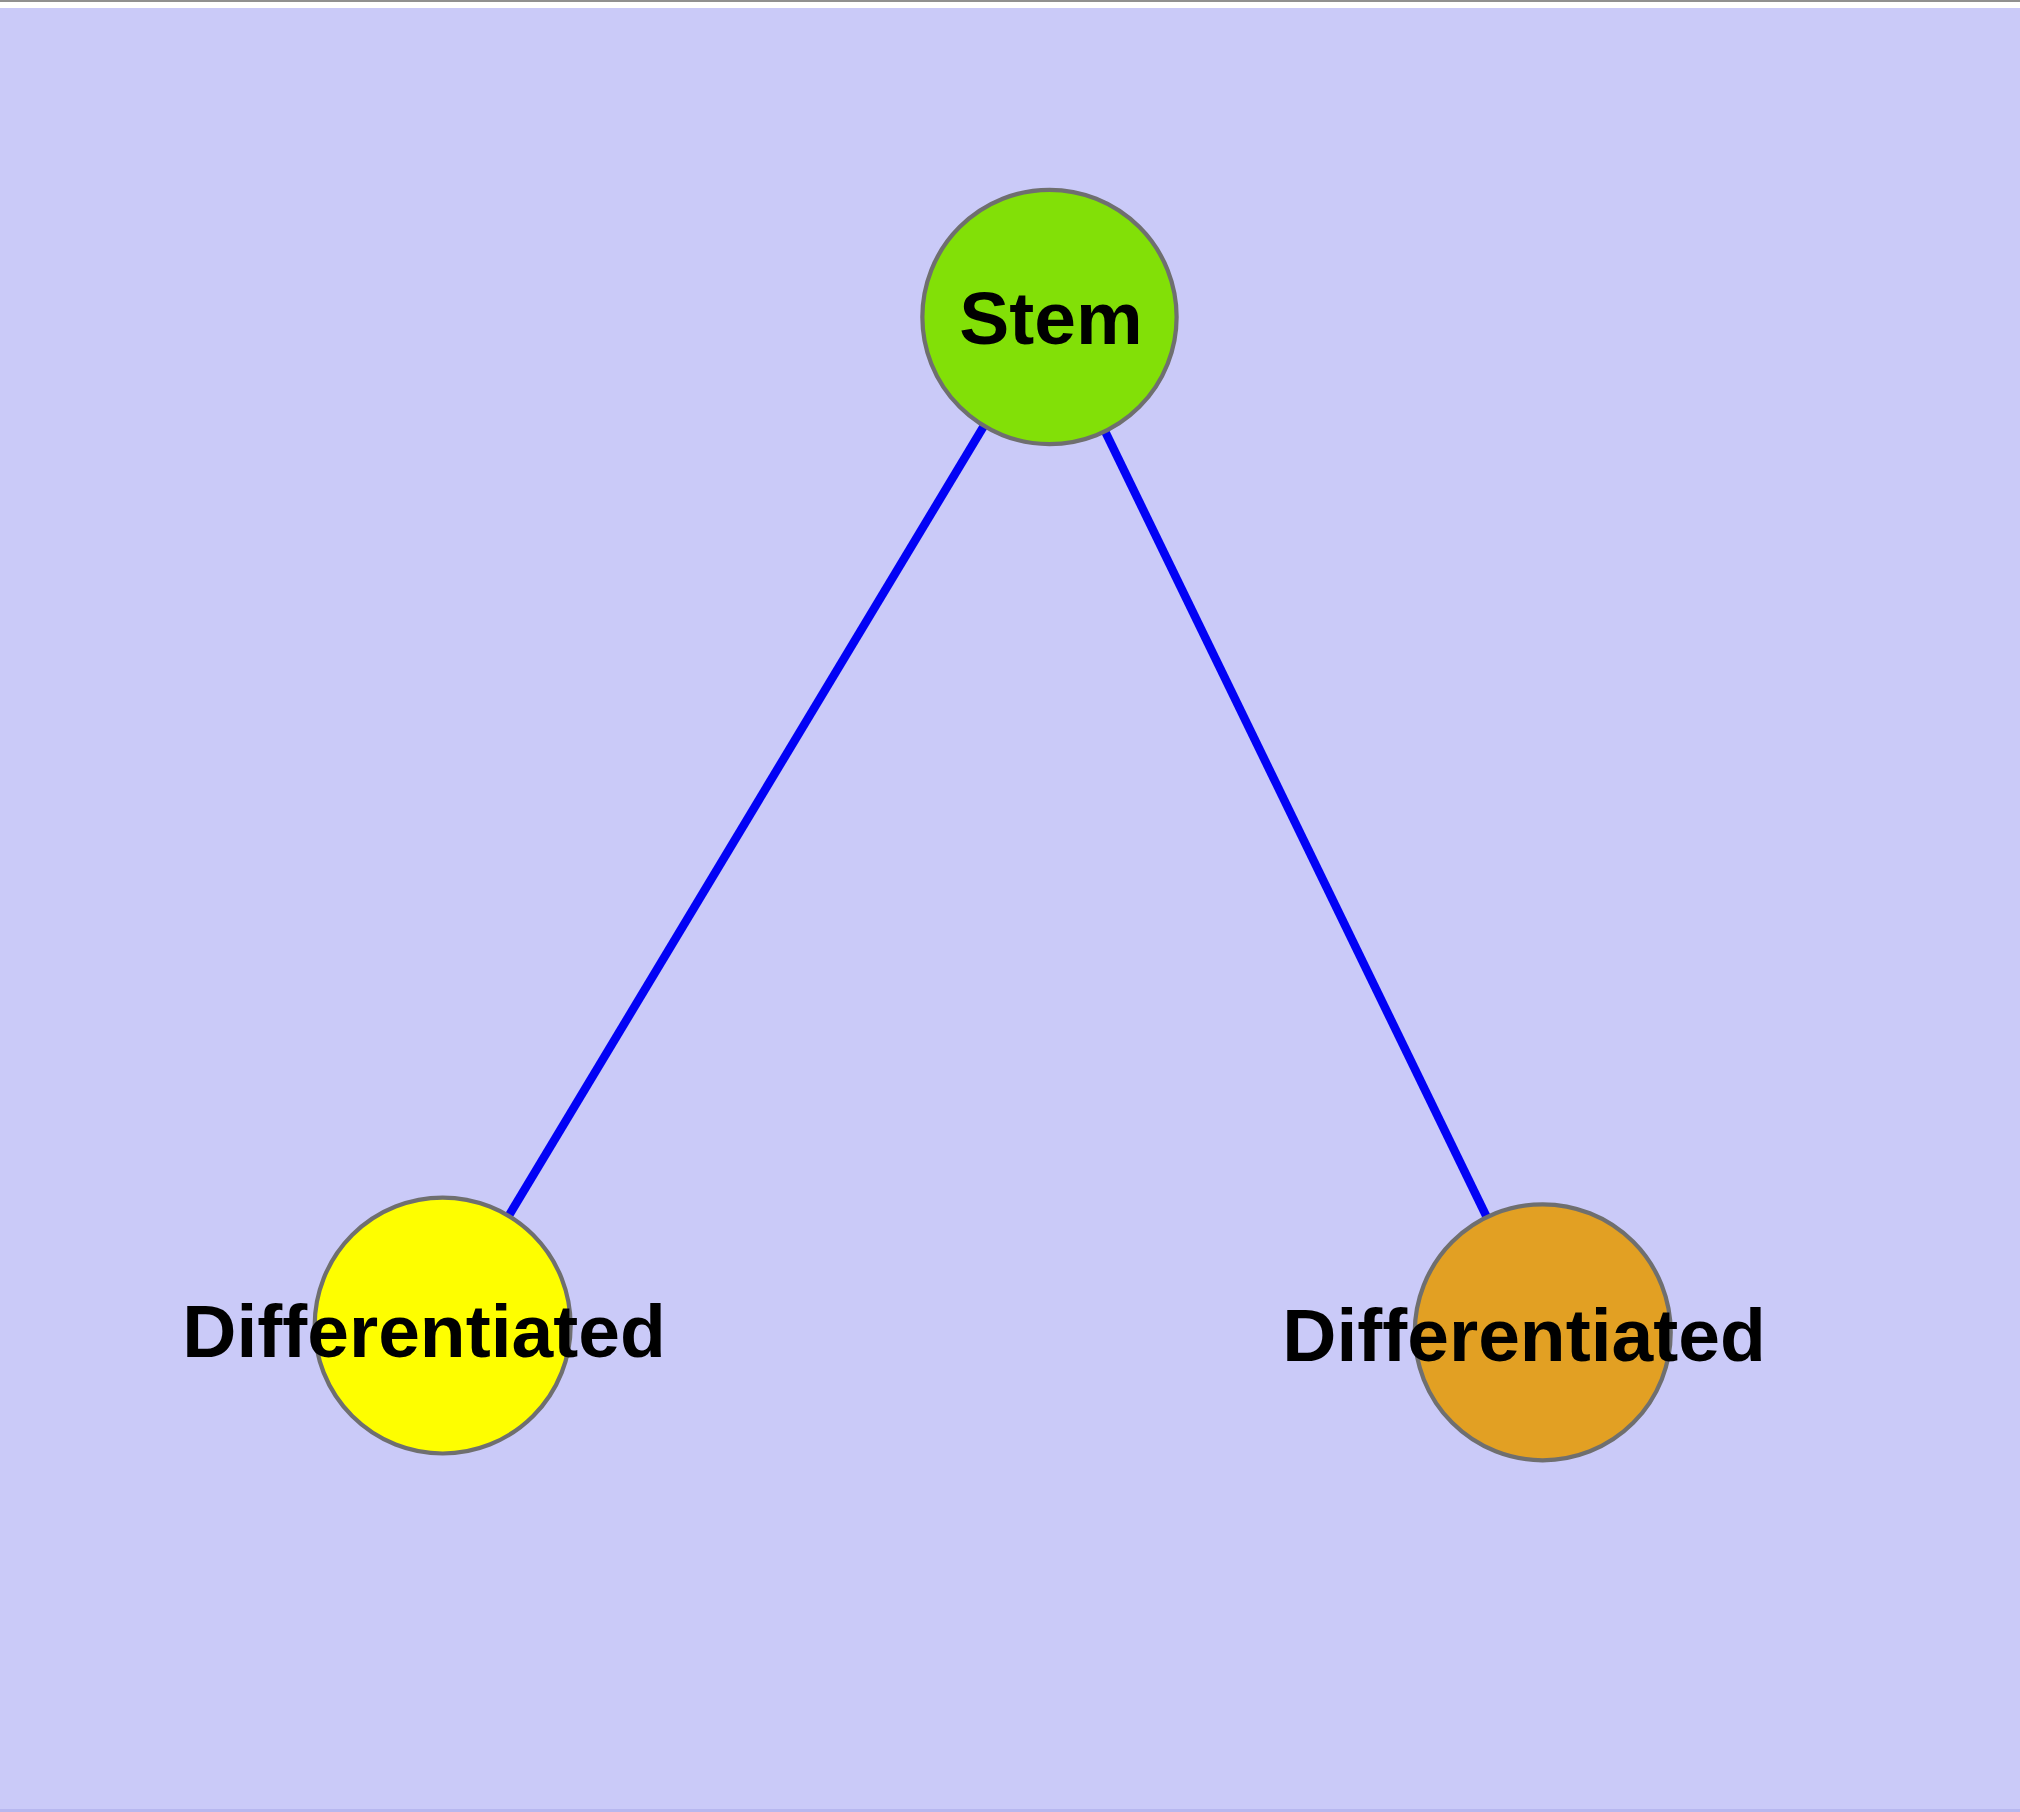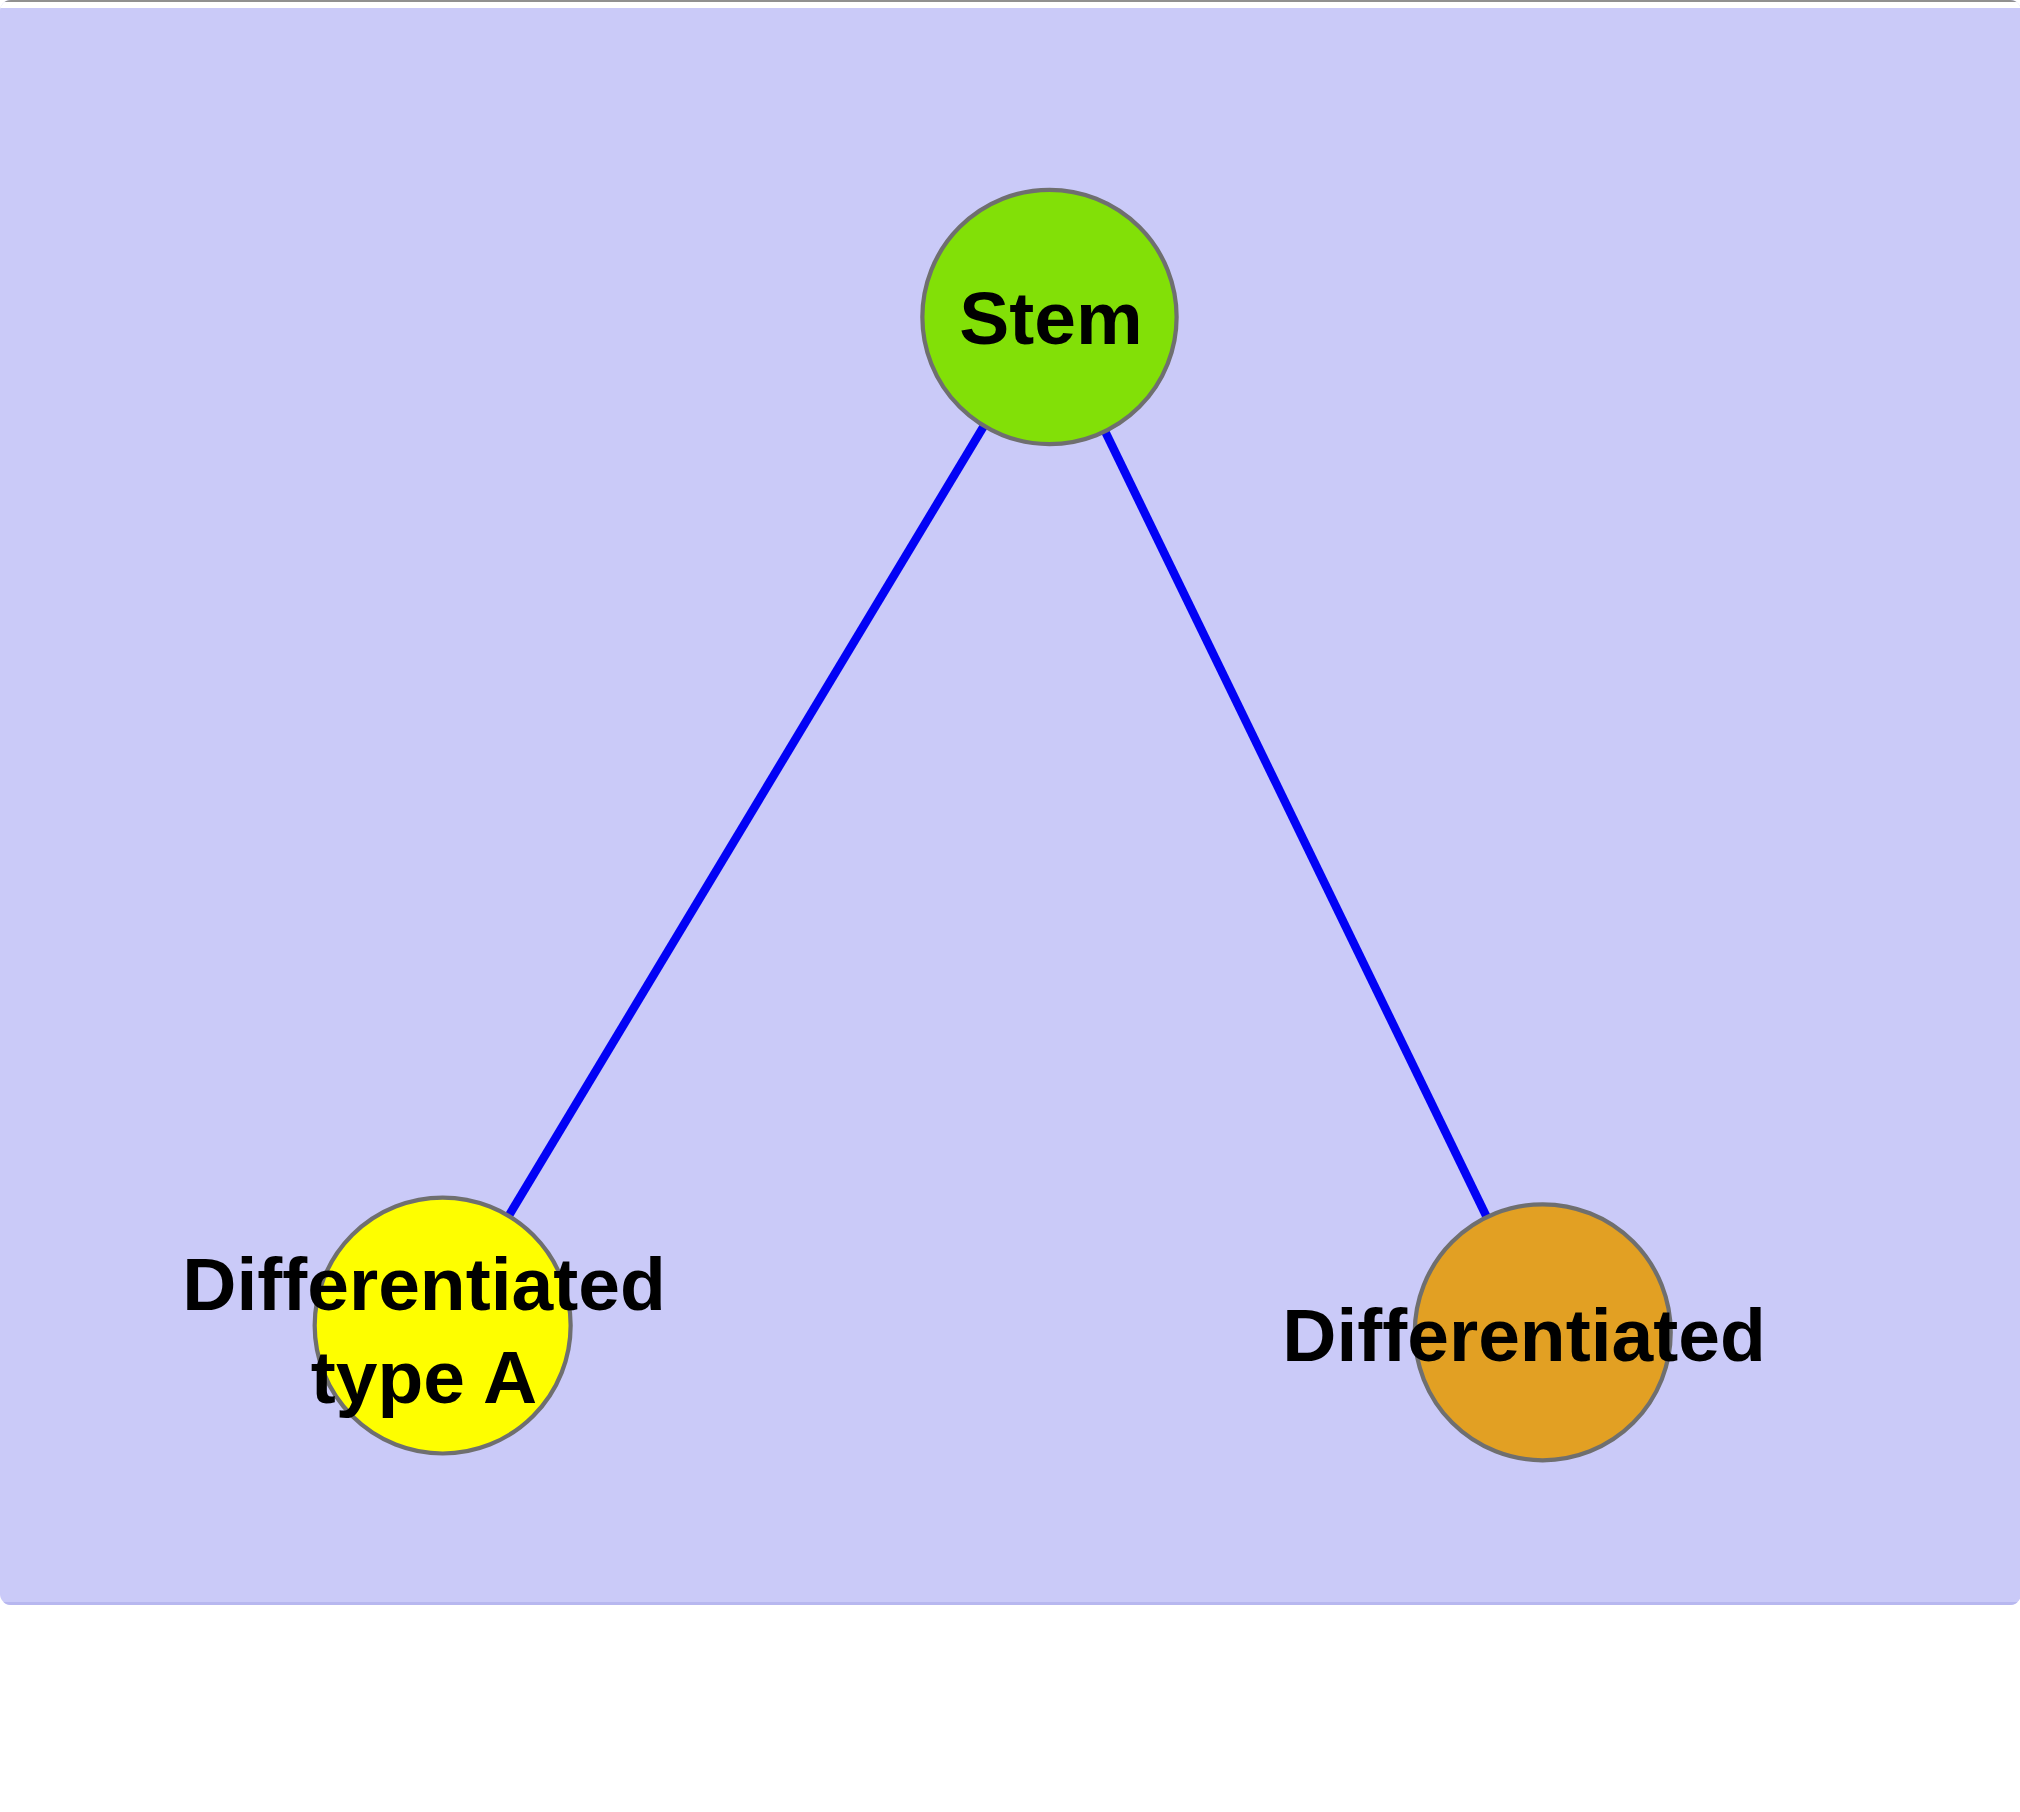--- a/index.html
+++ b/index.html
@@ -3,25 +3,24 @@
 <meta charset="utf-8">
 <style>
   html, body {
     margin: 0;
     padding: 0;
     background: #ffffff;
   }
   .canvas {
     position: relative;
     width: 2021px;
-    height: 1605px;
+    height: 1812px;
     overflow: hidden;
     background: #CACAF8;
     font-family: "Liberation Sans", sans-serif;
-    border-radius: 11px;
   }
   .top-edge-line {
     position: absolute;
     top: 0; left: 0; right: 0;
     height: 1.7px;
     background: #909090;
   }
   .top-strip {
     position: absolute;
     top: 1.7px; left: 0; right: 0;
@@ -76,21 +75,20 @@
     <circle cx="522" cy="1564" r="151" fill="#FEFE00"></circle>
     <circle cx="1820" cy="1572" r="151" fill="#E2A023"></circle>
   </svg>
 
   <div class="node-label" style="left:1051px; top:318px;">
     <span>Stem</span>
   </div>
 
   <div class="node-label" style="left:424px; top:1331px;">
     <span>Differentiated</span>
-    <span>type A</span>
   </div>
 
   <div class="node-label" style="left:1524px; top:1335px;">
     <span>Differentiated</span>
   </div>
 
   <div class="bottom-strip"></div>
 </div>
 
 

